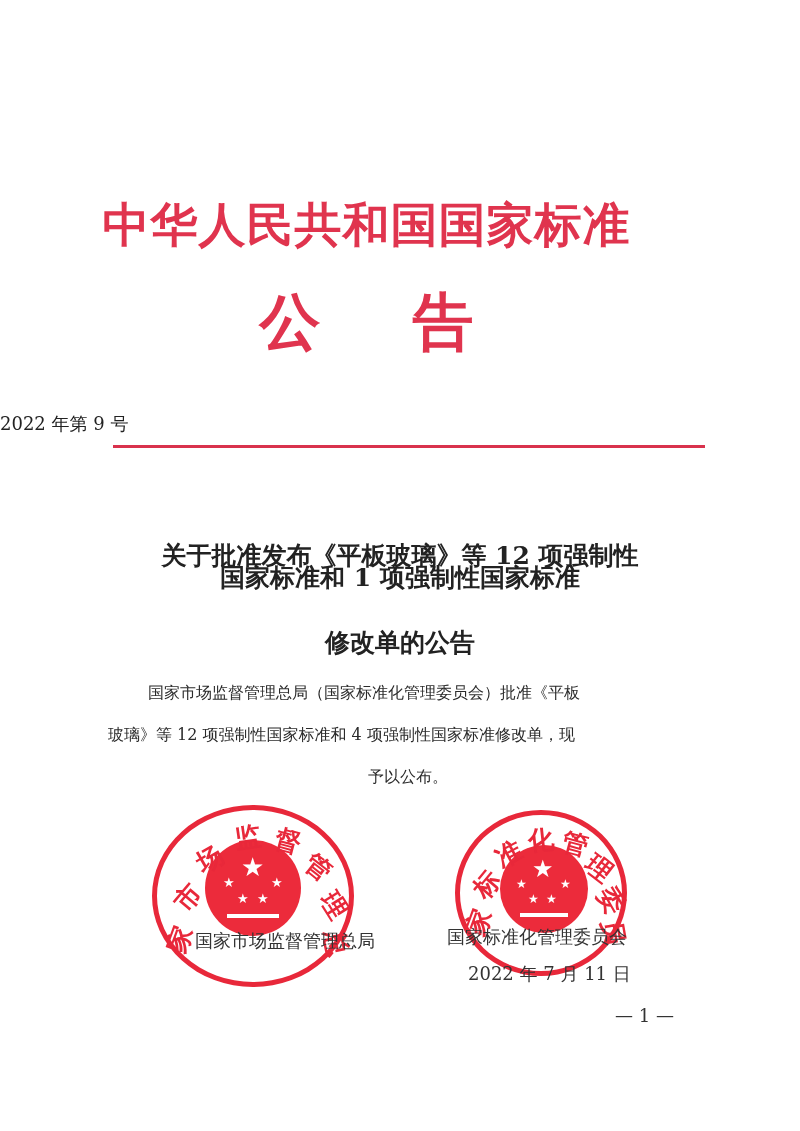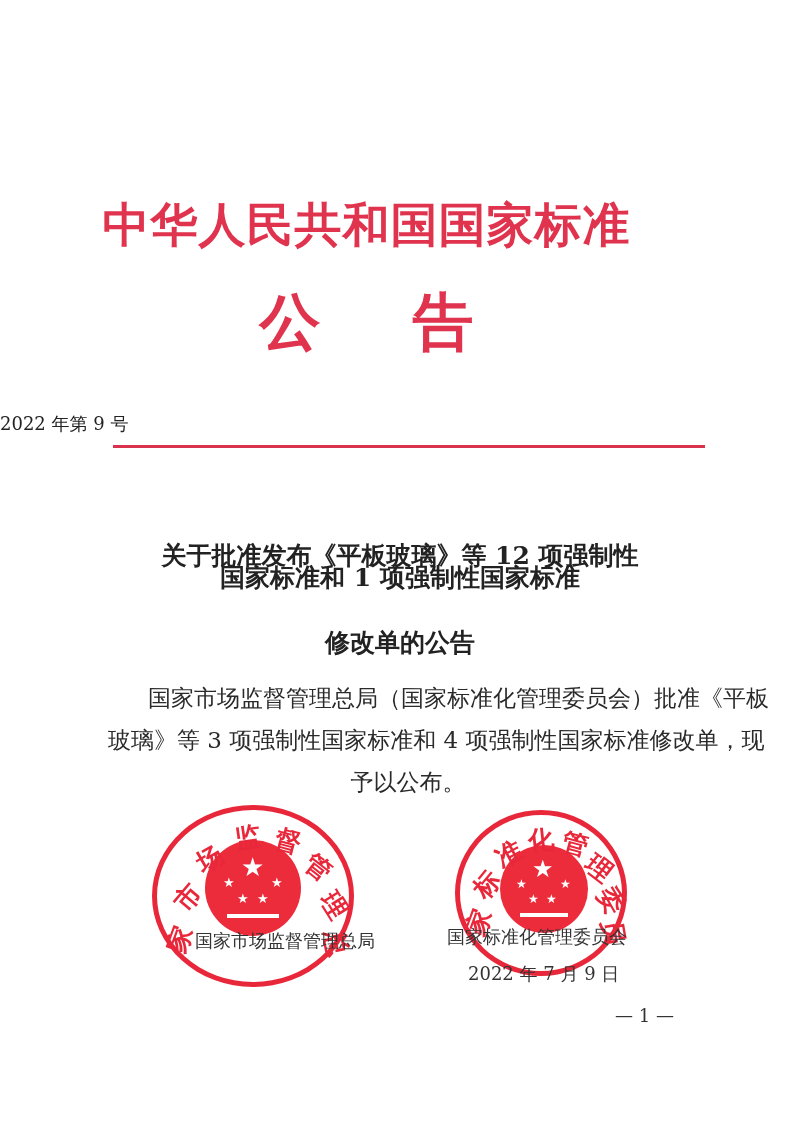--- a/index.html
+++ b/index.html
@@ -11,21 +11,21 @@
   #title1 { top: 194px; font-size: 47px; letter-spacing: 1px; }
   #title2 { top: 282px; font-size: 61px; }
   #title2 .gap { display: inline-block; width: 92px; }
   #doc-number { top: 412px; left: 0; width: 800px; text-align: left; font-size: 18px; color: #222; }
   #red-rule { top: 445px; left: 113px; width: 592px; height: 3px; background: #d9324d; }
   .subj { left: 0; width: 800px; text-align: center; font-size: 25px; font-weight: bold; color: #222;
           font-family: "DejaVu Serif", serif; }
   #subj1 { top: 517px; margin-top: 22px; }
   #subj2 { top: 561px; }
   #subj3 { top: 626px; }
-  .body-line { font-size: 23px; color: #2a2a2a; left: 108px; width: 600px; white-space: nowrap; }
+  .body-line { font-size: 16px; color: #2a2a2a; left: 108px; width: 600px; white-space: nowrap; }
   #body1 { top: 683px; left: 148px; }
   #body2 { top: 725px; }
   #body3 { top: 767px; text-align: center; }
   .seal { border: 5px solid #e8283a; border-radius: 50%; box-sizing: border-box; }
   .seal-inner { position: absolute; border-radius: 50%; background: #ec2b3b; }
   .seal-text { position: absolute; color: #e8283a; font-weight: bold; font-size: 26px;
                font-family: "DejaVu Sans", sans-serif; }
   .star { position: absolute; color: #ffffff; line-height: 1; }
   .sign { font-size: 18px; color: #333; white-space: nowrap; }
   #page-num { top: 1005px; left: 615px; font-size: 18px; color: #333; }
@@ -39,21 +39,21 @@
 </div>
 
 <div id="doc-number" class="abs">2022 年第 9 号</div>
 <div id="red-rule" class="abs"></div>
 
 <div id="subj1" class="abs subj">关于批准发布《平板玻璃》等 12 项强制性</div>
 <div id="subj2" class="abs subj">国家标准和 1 项强制性国家标准</div>
 <div id="subj3" class="abs subj">修改单的公告</div>
 
 <div id="body1" class="abs body-line">国家市场监督管理总局（国家标准化管理委员会）批准《平板</div>
-<div id="body2" class="abs body-line">玻璃》等 3 项强制性国家标准和 4 项强制性国家标准修改单，现</div>
+<div id="body2" class="abs body-line">玻璃》等 12 项强制性国家标准和 4 项强制性国家标准修改单，现</div>
 <div id="body3" class="abs body-line">予以公布。</div>
 
 <div class="abs seal" style="left:152px; top:805px; width:202px; height:182px;">
   <div class="seal-inner" style="left:48px; top:30px; width:96px; height:96px;">
     <span class="star" style="left:36px; top:14px; font-size:26px;">★</span>
     <span class="star" style="left:18px; top:36px; font-size:13px;">★</span>
     <span class="star" style="left:66px; top:36px; font-size:13px;">★</span>
     <span class="star" style="left:32px; top:52px; font-size:13px;">★</span>
     <span class="star" style="left:52px; top:52px; font-size:13px;">★</span>
     <div style="position:absolute; left:22px; top:74px; width:52px; height:4px; background:#fff;"></div>
@@ -82,15 +82,15 @@
   <span class="seal-text" style="left:36px; top:22px; transform:rotate(-28deg);">准</span>
   <span class="seal-text" style="left:68px; top:8px; transform:rotate(-6deg);">化</span>
   <span class="seal-text" style="left:102px; top:12px; transform:rotate(15deg);">管</span>
   <span class="seal-text" style="left:126px; top:36px; transform:rotate(38deg);">理</span>
   <span class="seal-text" style="left:138px; top:68px; transform:rotate(60deg);">委</span>
   <span class="seal-text" style="left:140px; top:100px; transform:rotate(80deg);">员</span>
 </div>
 
 <div class="abs sign" style="left:147px; top:929px;margin-left:48px;">国家市场监督管理总局</div>
 <div class="abs sign" style="left:447px; top:925px;text-align:right;">国家标准化管理委员会</div>
-<div class="abs sign" style="left:468px; top:962px;">2022 年 7 月 9 日</div>
+<div class="abs sign" style="left:468px; top:962px;">2022 年 7 月 11 日</div>
 
 <div id="page-num" class="abs">— 1 —</div>
 
 </body></html>

